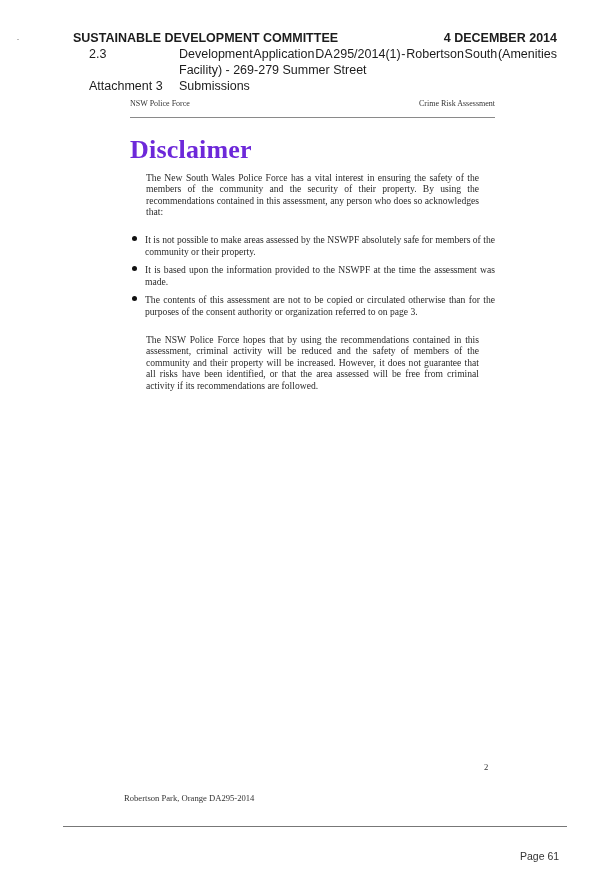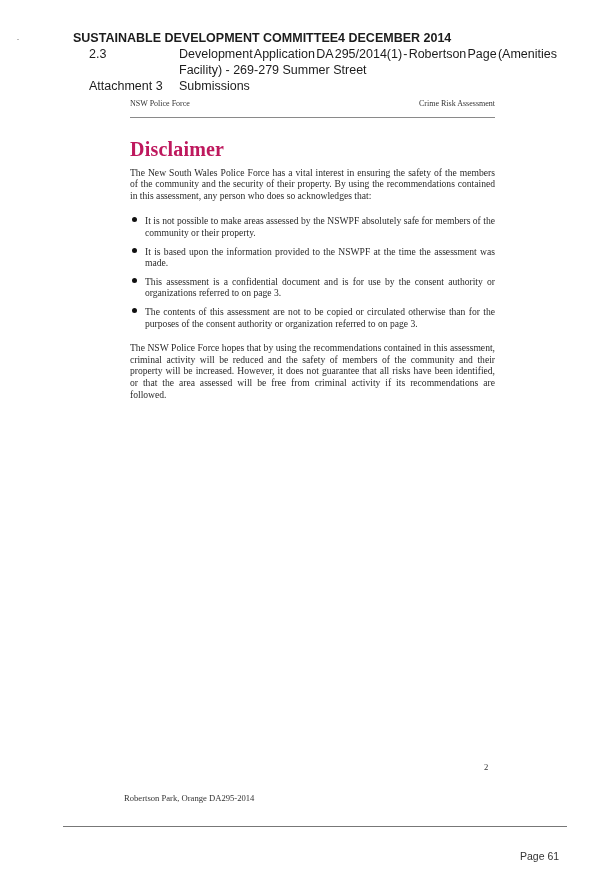--- a/index.html
+++ b/index.html
@@ -1,32 +1,32 @@
 <!DOCTYPE html>
 <html><head>
   <meta charset="utf-8">
   <style>
     html, body { margin: 0; padding: 0; background: #ffffff; }
     body { width: 614px; height: 869px; position: relative; overflow: hidden; color: #1a1a1a; }
     .sans { font-family: "Liberation Sans", "DejaVu Sans", sans-serif; }
     .serif { font-family: "Liberation Serif", "DejaVu Serif", serif; }
 
     .top-header { position: absolute; left: 73px; top: 30px; width: 484px; font-size: 12.5px; line-height: 16px; color: #1c1c1c; }
-    .top-row { display: flex; justify-content: flex-start; font-weight: bold; }
+    .top-row { display: flex; justify-content: space-between; font-weight: bold; }
     .item-row { display: flex; margin-left: 16px; }
     .item-num { width: 90px; flex: none; }
     .item-text { flex: 1; text-align: justify; text-align-last: left; }
     .item-text .line1 { display: flex; justify-content: space-between; }
 
     .inner-header { position: absolute; left: 130px; top: 99px; width: 365px; font-size: 8px; display: flex; justify-content: space-between; color: #333; }
     .inner-rule { position: absolute; left: 130px; top: 117px; width: 365px; border-top: 1px solid #8a8a8a; }
 
     .content { position: absolute; left: 130px; top: 144px; width: 365px; font-size: 9.6px; line-height: 11.6px; color: #2a2a2a; }
-    .title { font-size: 20px; font-weight: bold; color: #be185d; margin: 0 0 11px 0; letter-spacing: 0.2px; }
-    .para { text-align: justify; margin: 0; }
+    .title { font-size: 26px; font-weight: bold; color: #6d28d9; margin: 0 0 11px 0; letter-spacing: 0.2px; }
+    .para { text-align: justify; margin: 16px; }
     ul.bullets { list-style: none; margin: 14px 0 13px 0; padding: 0; }
     ul.bullets li { position: relative; padding-left: 15px; margin-bottom: 7px; text-align: justify; }
     ul.bullets li .dot { position: absolute; left: 2px; top: 2px; width: 5px; height: 5px; border-radius: 50%; background: #111; }
 
     .footer-left { position: absolute; left: 124px; top: 761px; font-size: 8.6px; color: #333; margin-top: 32px; }
     .footer-num { position: absolute; left: 484px; top: 762px; font-size: 8.6px; color: #333; }
     .bottom-rule { position: absolute; left: 63px; top: 826px; width: 504px; border-top: 1px solid #777; }
     .page-num { position: absolute; left: 520px; top: 850px; font-size: 10.5px; color: #333; }
     .margin-mark { position: absolute; left: 17px; top: 39px; width: 2px; height: 1px; background: #bbb; }
   </style>
@@ -43,21 +43,21 @@
   <div class="item-row">
     <span class="item-num">2.3</span>
     <div class="item-text">
       <div class="line1">
         <span>Development</span>
         <span>Application</span>
         <span>DA</span>
         <span>295/2014(1)</span>
         <span>-</span>
         <span>Robertson</span>
-        <span>Page</span>
+        <span>South</span>
         <span>(Amenities</span>
       </div>
       <div>Facility) - 269-279 Summer Street</div>
     </div>
   </div>
   <div class="item-row">
     <span class="item-num">Attachment 3</span>
     <span>Submissions</span>
   </div>
 </div>
@@ -67,21 +67,20 @@
   <span>Crime Risk Assessment</span>
 </div>
 <div class="inner-rule"></div>
 
 <div class="content serif">
   <h1 class="title">Disclaimer</h1>
   <p class="para">The New South Wales Police Force has a vital interest in ensuring the safety of the members of the community and the security of their property.  By using the recommendations contained in this assessment, any person who does so acknowledges that:</p>
   <ul class="bullets">
     <li><span class="dot"></span><span>It is not possible to make areas assessed by the NSWPF absolutely safe for members of the community or their property.</span></li>
     <li><span class="dot"></span><span>It is based upon the information provided to the NSWPF at the time the assessment was made.</span></li>
-    <li><span class="dot"></span><span>This assessment is a confidential document and is for use by the consent authority or organizations referred to on page 3.</span></li>
     <li><span class="dot"></span><span>The contents of this assessment are not to be copied or circulated otherwise than for the purposes of the consent authority or organization referred to on page 3.</span></li>
   </ul>
   <p class="para">The NSW Police Force hopes that by using the recommendations contained in this assessment, criminal activity will be reduced and the safety of members of the community and their property will be increased.  However, it does not guarantee that all risks have been identified, or that the area assessed will be free from criminal activity if its recommendations are followed.</p>
 </div>
 
 <div class="footer-left serif">Robertson Park, Orange DA295-2014</div>
 <div class="footer-num serif">2</div>
 
 <div class="bottom-rule"></div>
 <div class="page-num sans">Page 61</div>

